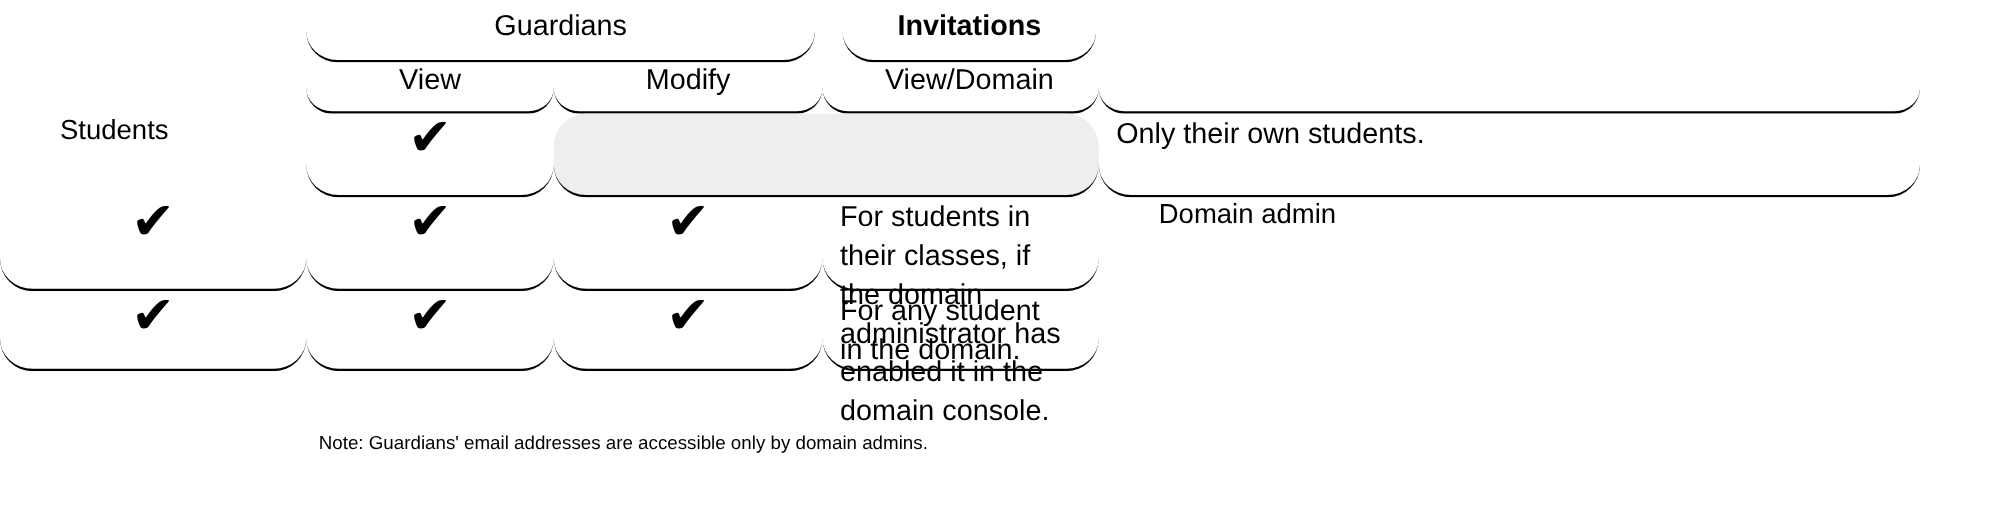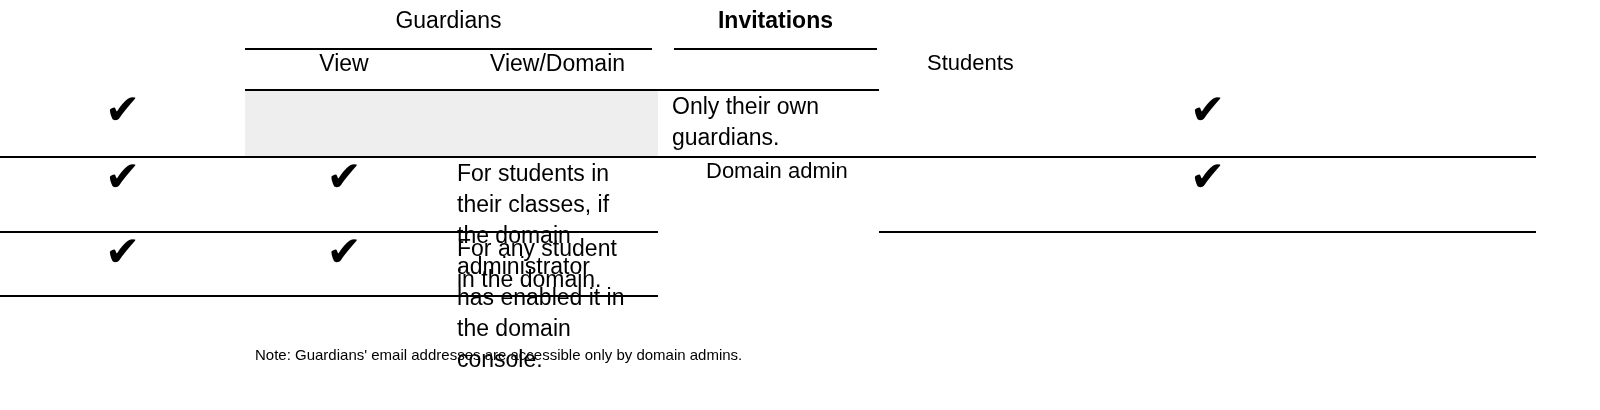--- a/index.html
+++ b/index.html
@@ -1,15 +1,15 @@
 <!DOCTYPE html>
 <html><head>
 <meta charset="utf-8">
 <style>
-  * { margin: 0; padding: 0; box-sizing: border-box; }
+  * { margin: 0; padding: 0; box-sizing: border-box; border-radius: 26px; }
   html, body { background: #ffffff; }
   body {
     width: 1600px;
     height: 410px;
     font-family: "Liberation Sans", sans-serif;
     color: #000000;
     overflow: hidden;
   }
   .page { position: relative; width: 1600px; height: 410px; }
   .grid {
@@ -57,31 +57,34 @@
     </div>
     <div class="cell group-cell invitations-group">
       <span>Invitations</span>
     </div>
     <div class="cell"></div>
 
     <div class="cell"></div>
     <div class="cell colhead ruled">
       <span>View</span>
     </div>
+    <div class="cell colhead ruled">
+      <span>Modify</span>
+    </div>
     <div class="cell colhead colhead-vm ruled">
       <span>View/Domain</span>
     </div>
     <div class="cell ruled"></div>
 
     <div class="cell role">Students</div>
     <div class="cell checkcell ruled">
       <span class="check">✔</span>
     </div>
     <div class="cell span2 disabled ruled"></div>
-    <div class="cell note ruled">Only their own guardians.</div>
+    <div class="cell note ruled">Only their own students.</div>
 
     <div class="cell checkcell ruled">
       <span class="check">✔</span>
     </div>
     <div class="cell checkcell ruled">
       <span class="check">✔</span>
     </div>
     <div class="cell checkcell ruled">
       <span class="check">✔</span>
     </div>

